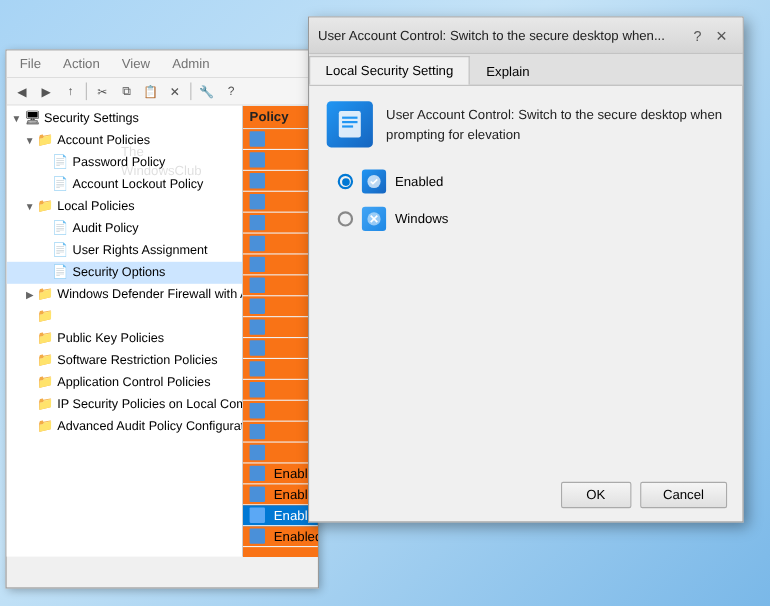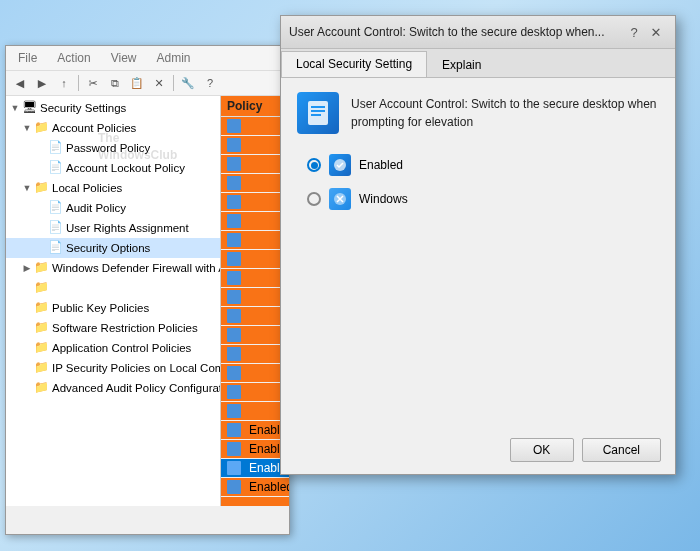--- a/index.html
+++ b/index.html
@@ -441,21 +441,21 @@
           <div class="policy-row">
             <div class="policy-icon"></div>
             <span class="policy-cell-name">User Account Control: Virtualize file and registry write failure...</span>
             <span class="policy-cell-val">Enabled</span>
           </div>
         </div>
     </div>
   </div>
 </div>
 
-<div class="watermark" style="top:130px;left:98px;font-size:22px;font-weight:bold;color:rgba(0,0,0,0.13);line-height:1.4;">
+<div class="watermark" style="top:130px;left:110px;font-size:22px;font-weight:normal;color:rgba(0,0,0,0.13);line-height:1.4;">
   <div>The</div>
   <div>WindowsClub</div>
 </div>
 
 <div class="uac-dialog">
   <div class="uac-titlebar">
     <span class="uac-title-text">User Account Control: Switch to the secure desktop when...</span>
     <div class="uac-titlebar-btn">?</div>
     <div class="uac-titlebar-btn close">✕</div>
   </div>

